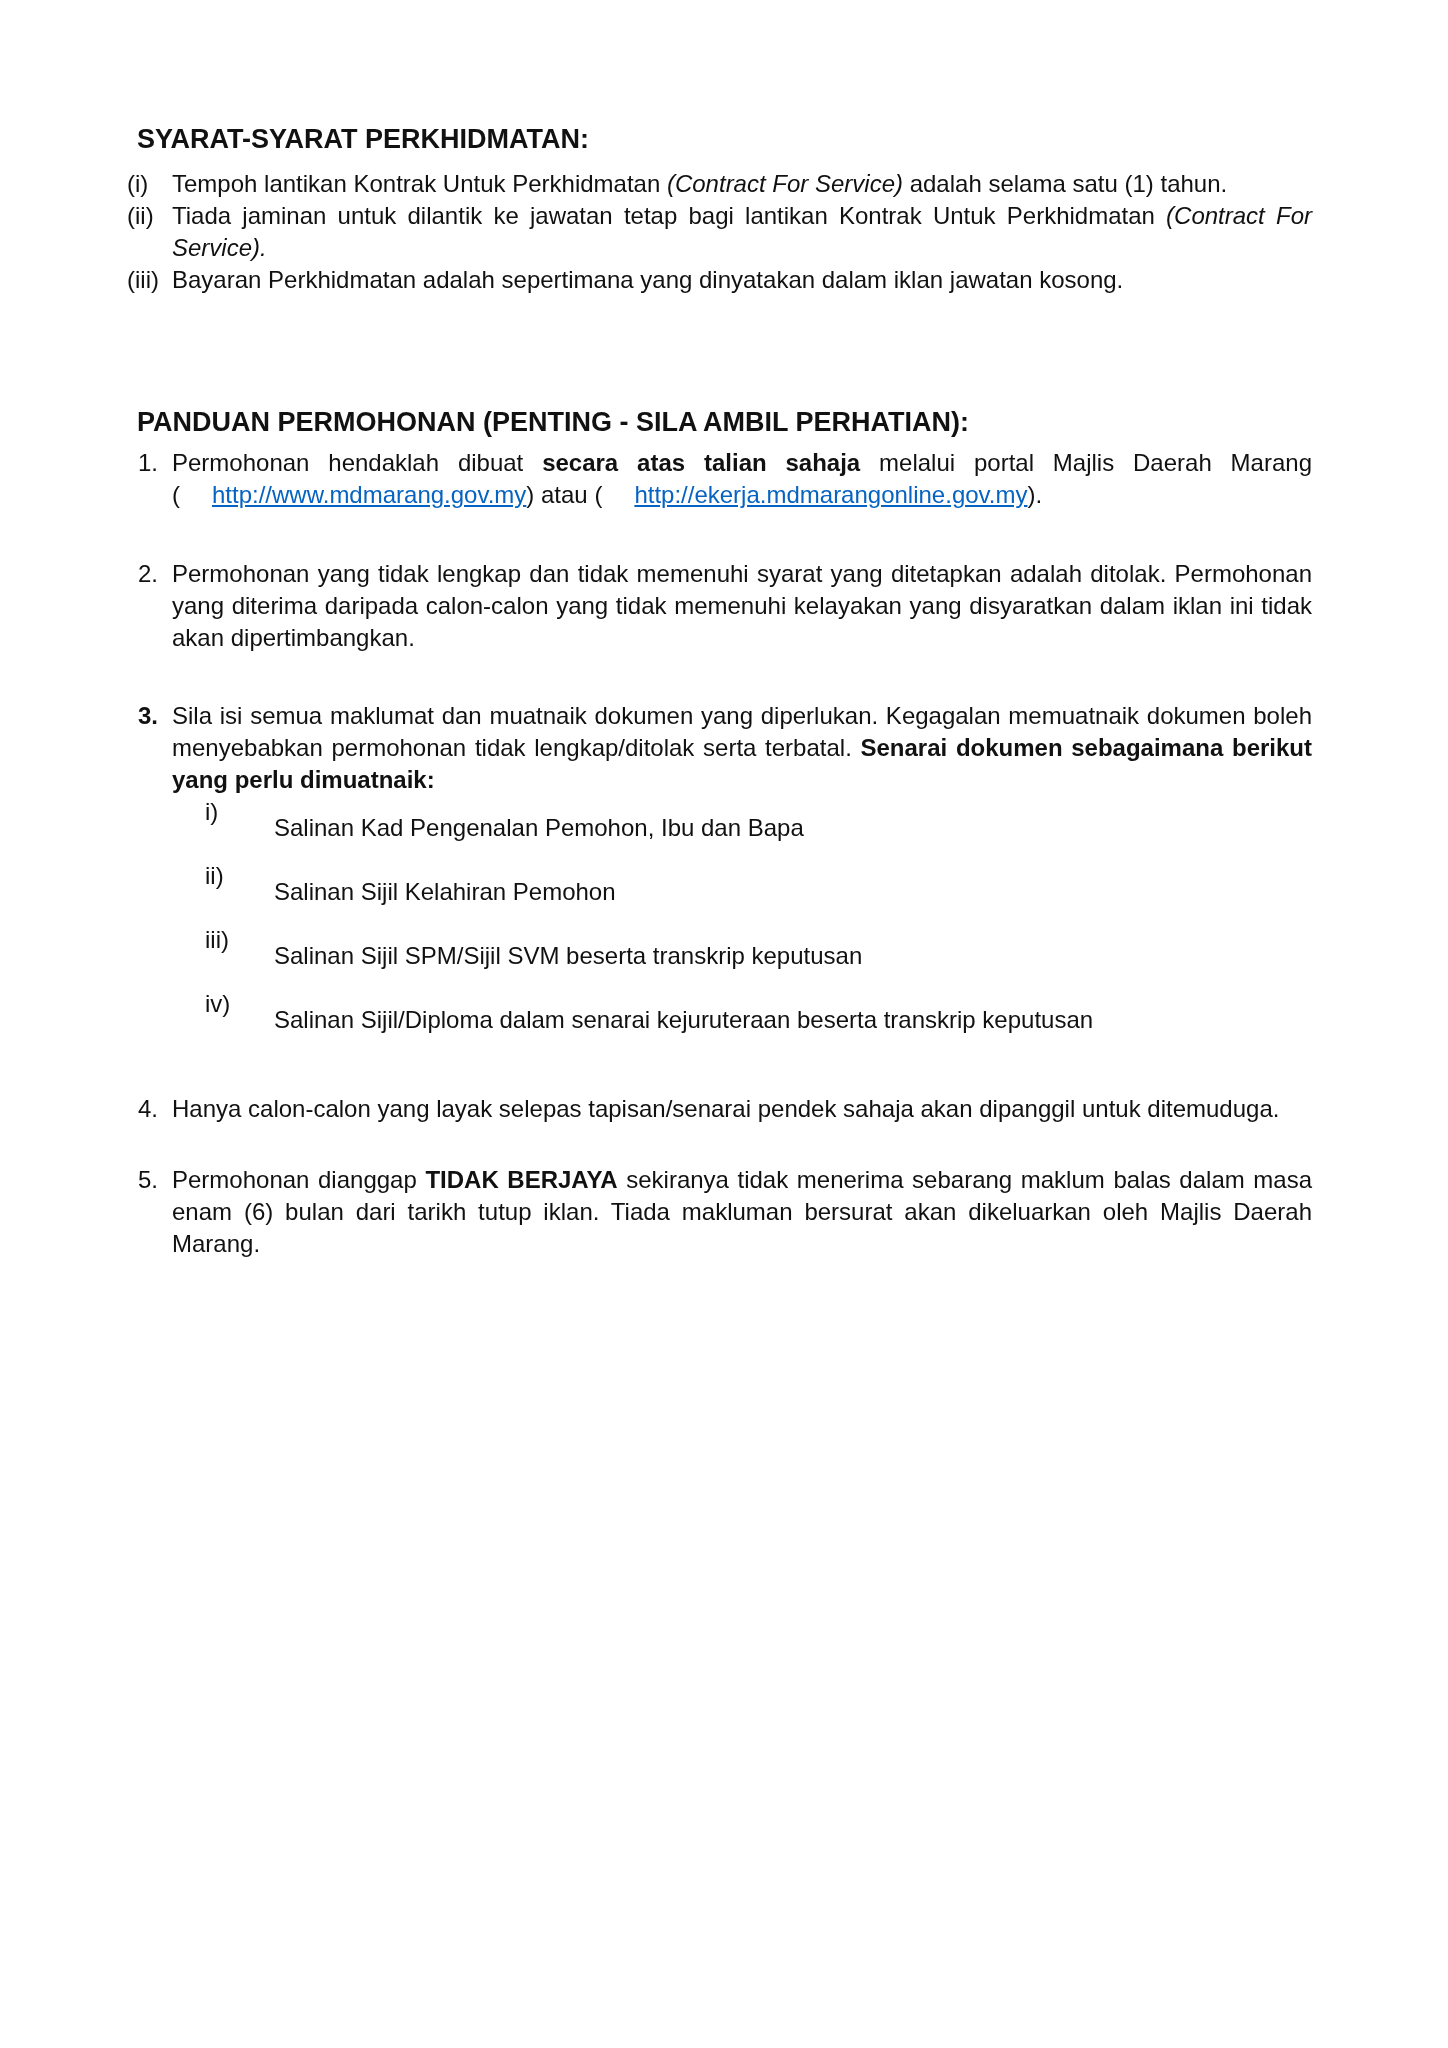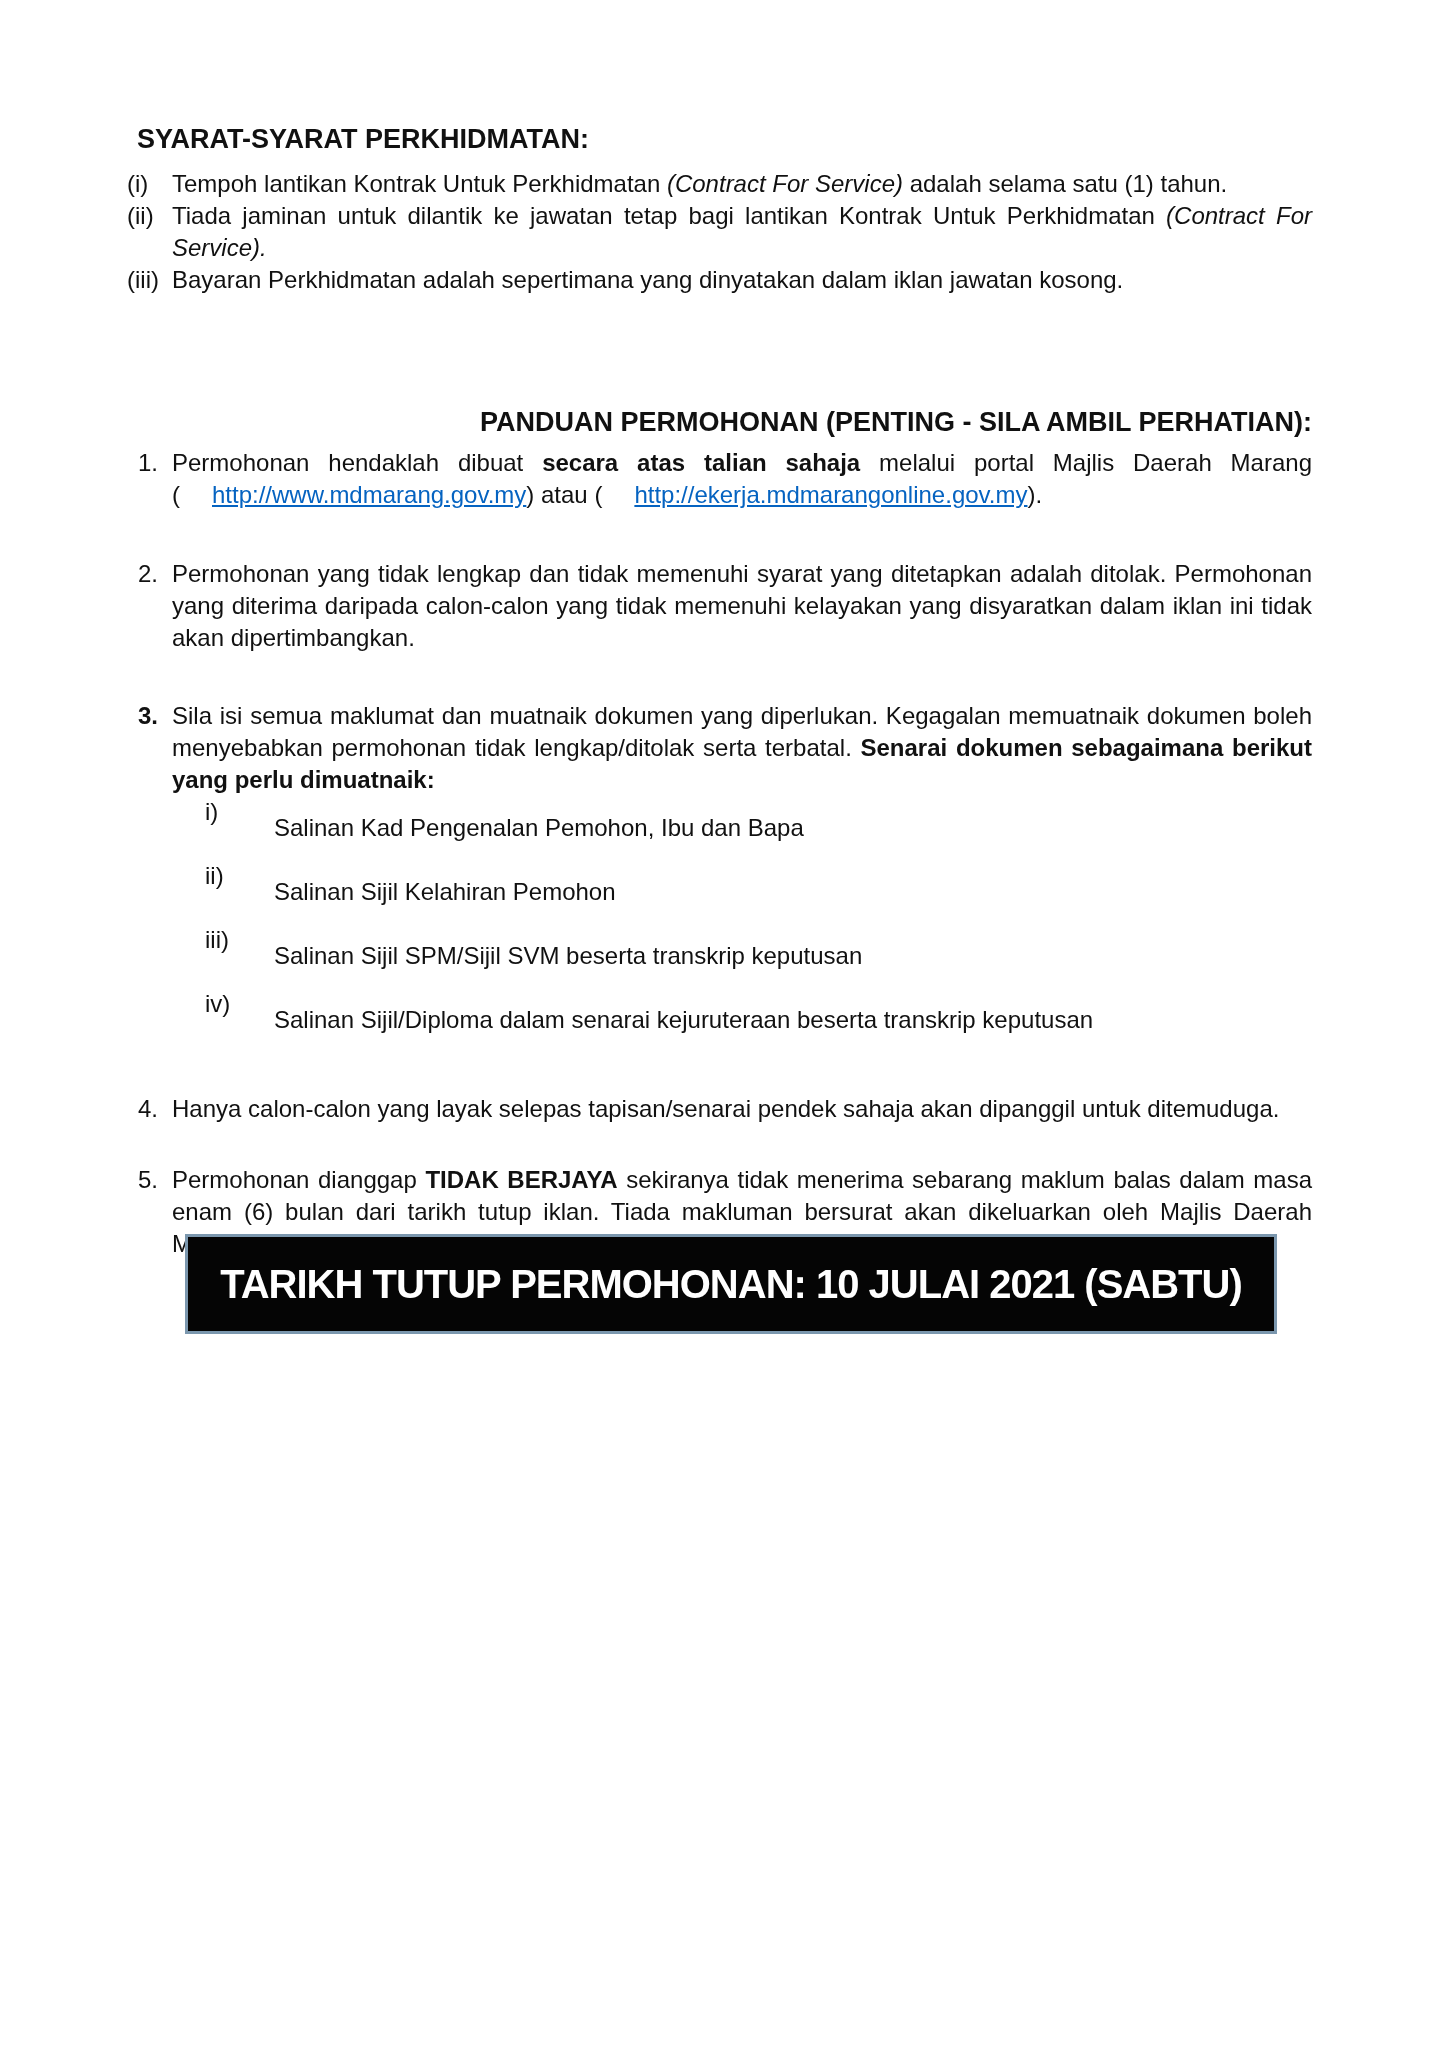--- a/index.html
+++ b/index.html
@@ -19,21 +19,21 @@
     line-height:32px;
     overflow:hidden;
   }
   .sec { position:absolute; left:127px; width:1185px; }
   .sec1 { top:124px; }
   .sec2 { top:407px; }
   .heading {
     margin:0 0 14px 10px;
     font-size:27px; line-height:30px; font-weight:bold;
   }
-  .sec2 .heading { margin-bottom:10px;text-align:right; }
+  .sec2 .heading { margin-bottom:10px; }
   .row { display:flex; align-items:flex-start; }
   .marker { flex:none; width:45px; }
   .num-marker { flex:none; width:45px; box-sizing:border-box; padding-left:11px; }
   .bold-marker { font-weight:bold; }
   .txt { flex:1; margin:0; text-align:justify; }
   .item { margin:0; }
   .gap47 { margin-bottom:47px; }
   .gap46 { margin-bottom:46px; }
   .gap41 { margin-bottom:41px; }
   .gap39 { margin-bottom:39px; }
@@ -137,19 +137,16 @@
       <span class="num-marker">4.</span>
       <p class="txt">Hanya calon-calon yang layak selepas tapisan/senarai pendek sahaja akan dipanggil untuk ditemuduga.</p>
     </div>
 
     <div class="row item">
       <span class="num-marker">5.</span>
       <p class="txt"><span>Permohonan dianggap </span><b>TIDAK BERJAYA</b><span> sekiranya tidak menerima sebarang maklum balas dalam masa enam (6) bulan dari tarikh tutup iklan. Tiada makluman bersurat akan dikeluarkan oleh Majlis Daerah Marang.</span></p>
     </div>
   </section>
 
-  <div class="banner">
-    <span class="banner-text">TARIKH TUTUP PERMOHONAN: 10 JULAI 2021 (SABTU)</span>
-  </div>
 
   <div class="footer-date">BERTARIKH: 20 JUN 2021</div>
 
 </div>
 
 </body></html>

